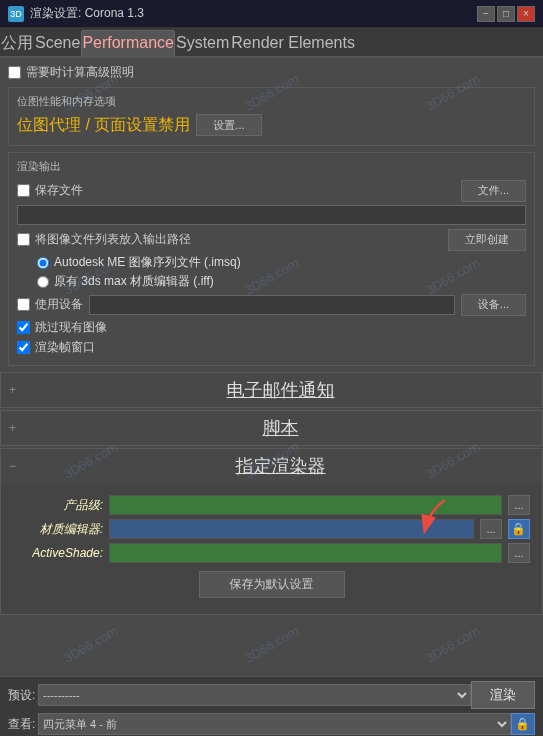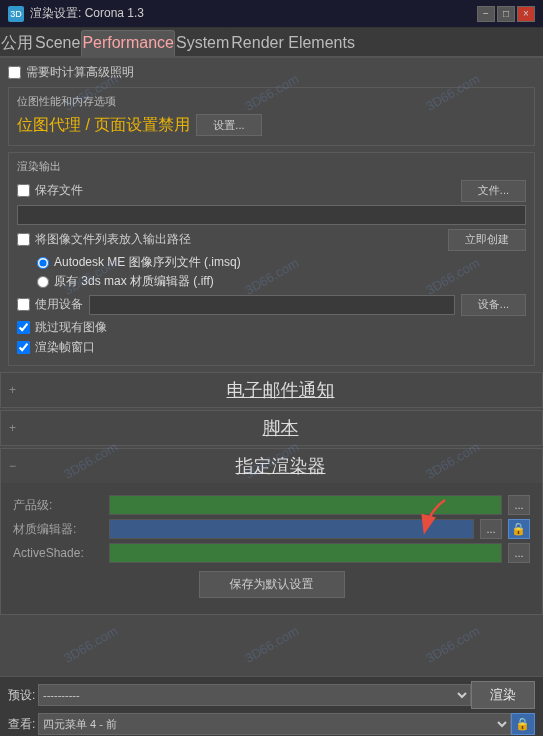--- a/index.html
+++ b/index.html
@@ -226,24 +226,25 @@
     }
 
     
     .renderer-row {
       display: flex;
       align-items: center;
       margin: 4px 0;
       gap: 6px;
     }
     .renderer-label {
-      color: #a3a3a3;
+      color: #fef9c3;
       font-size: 12px;
       width: 90px;
-      text-align: left;
+      text-align: right;
+      font-style: italic;
     }
     .renderer-input {
       background: #3a7a3a;
       border: 1px solid #555;
       color: #ddd;
       height: 20px;
       padding: 0 4px;
       font-size: 11px;
       flex: 1;
     }

